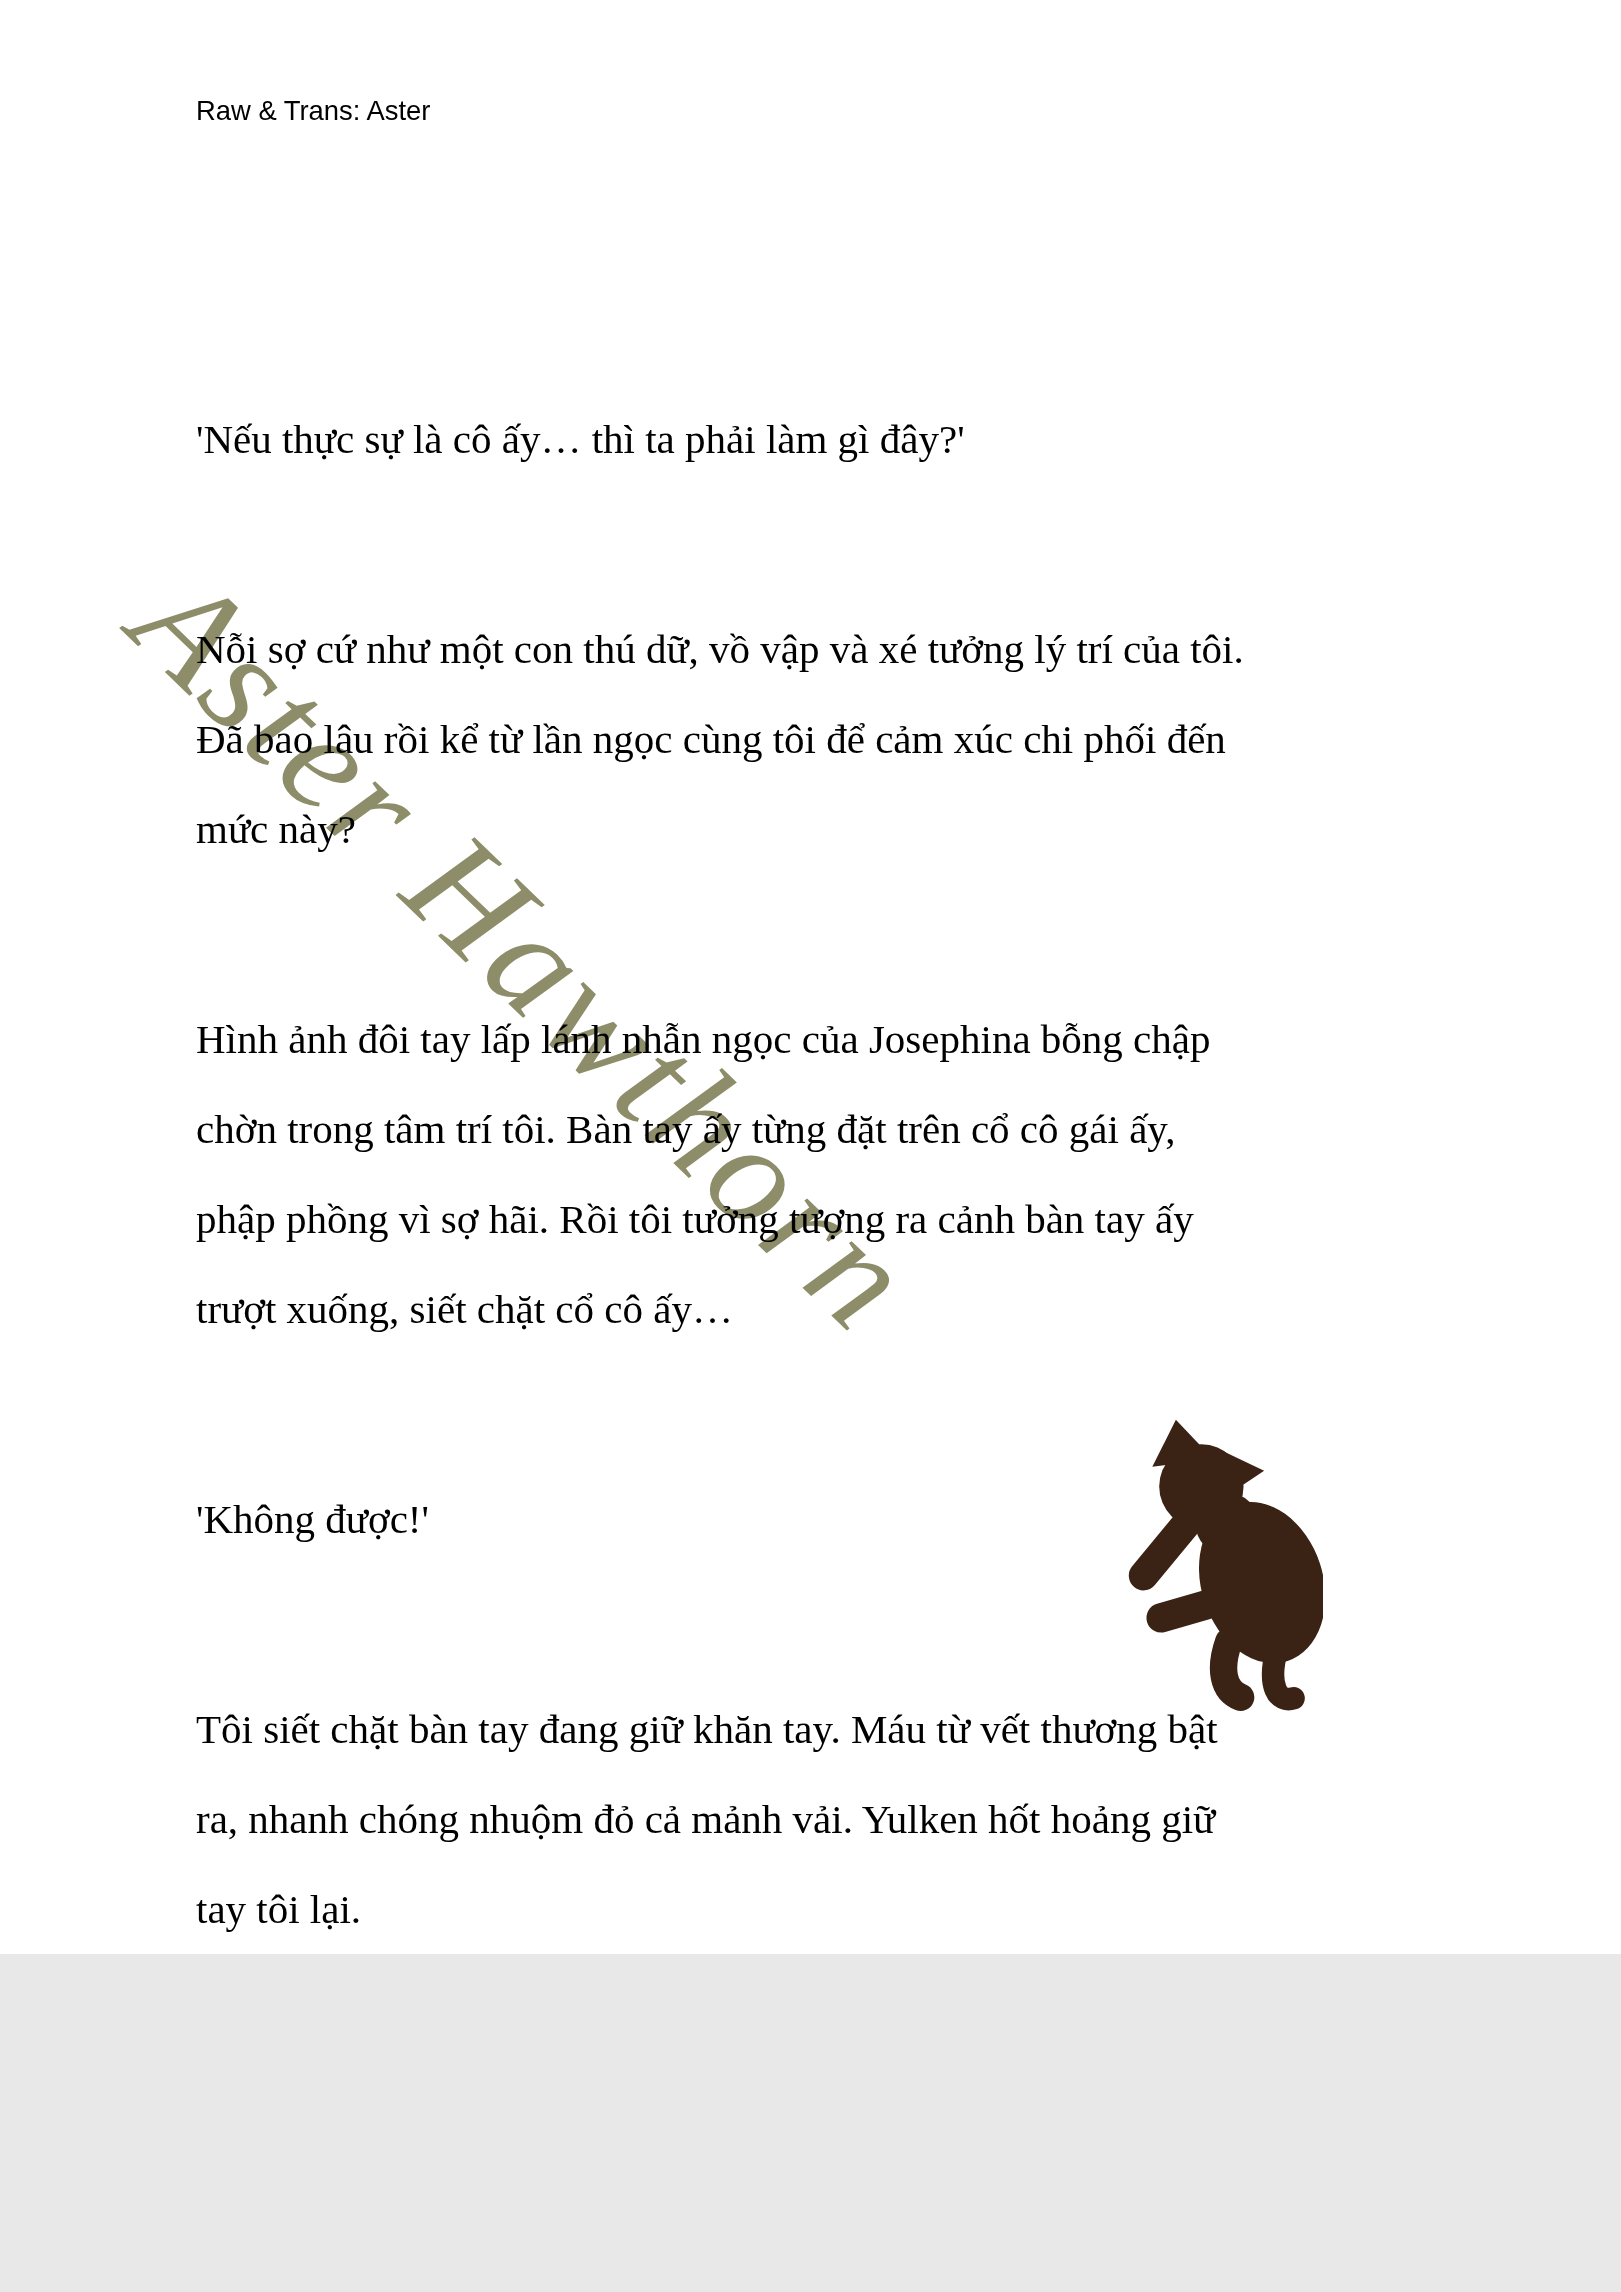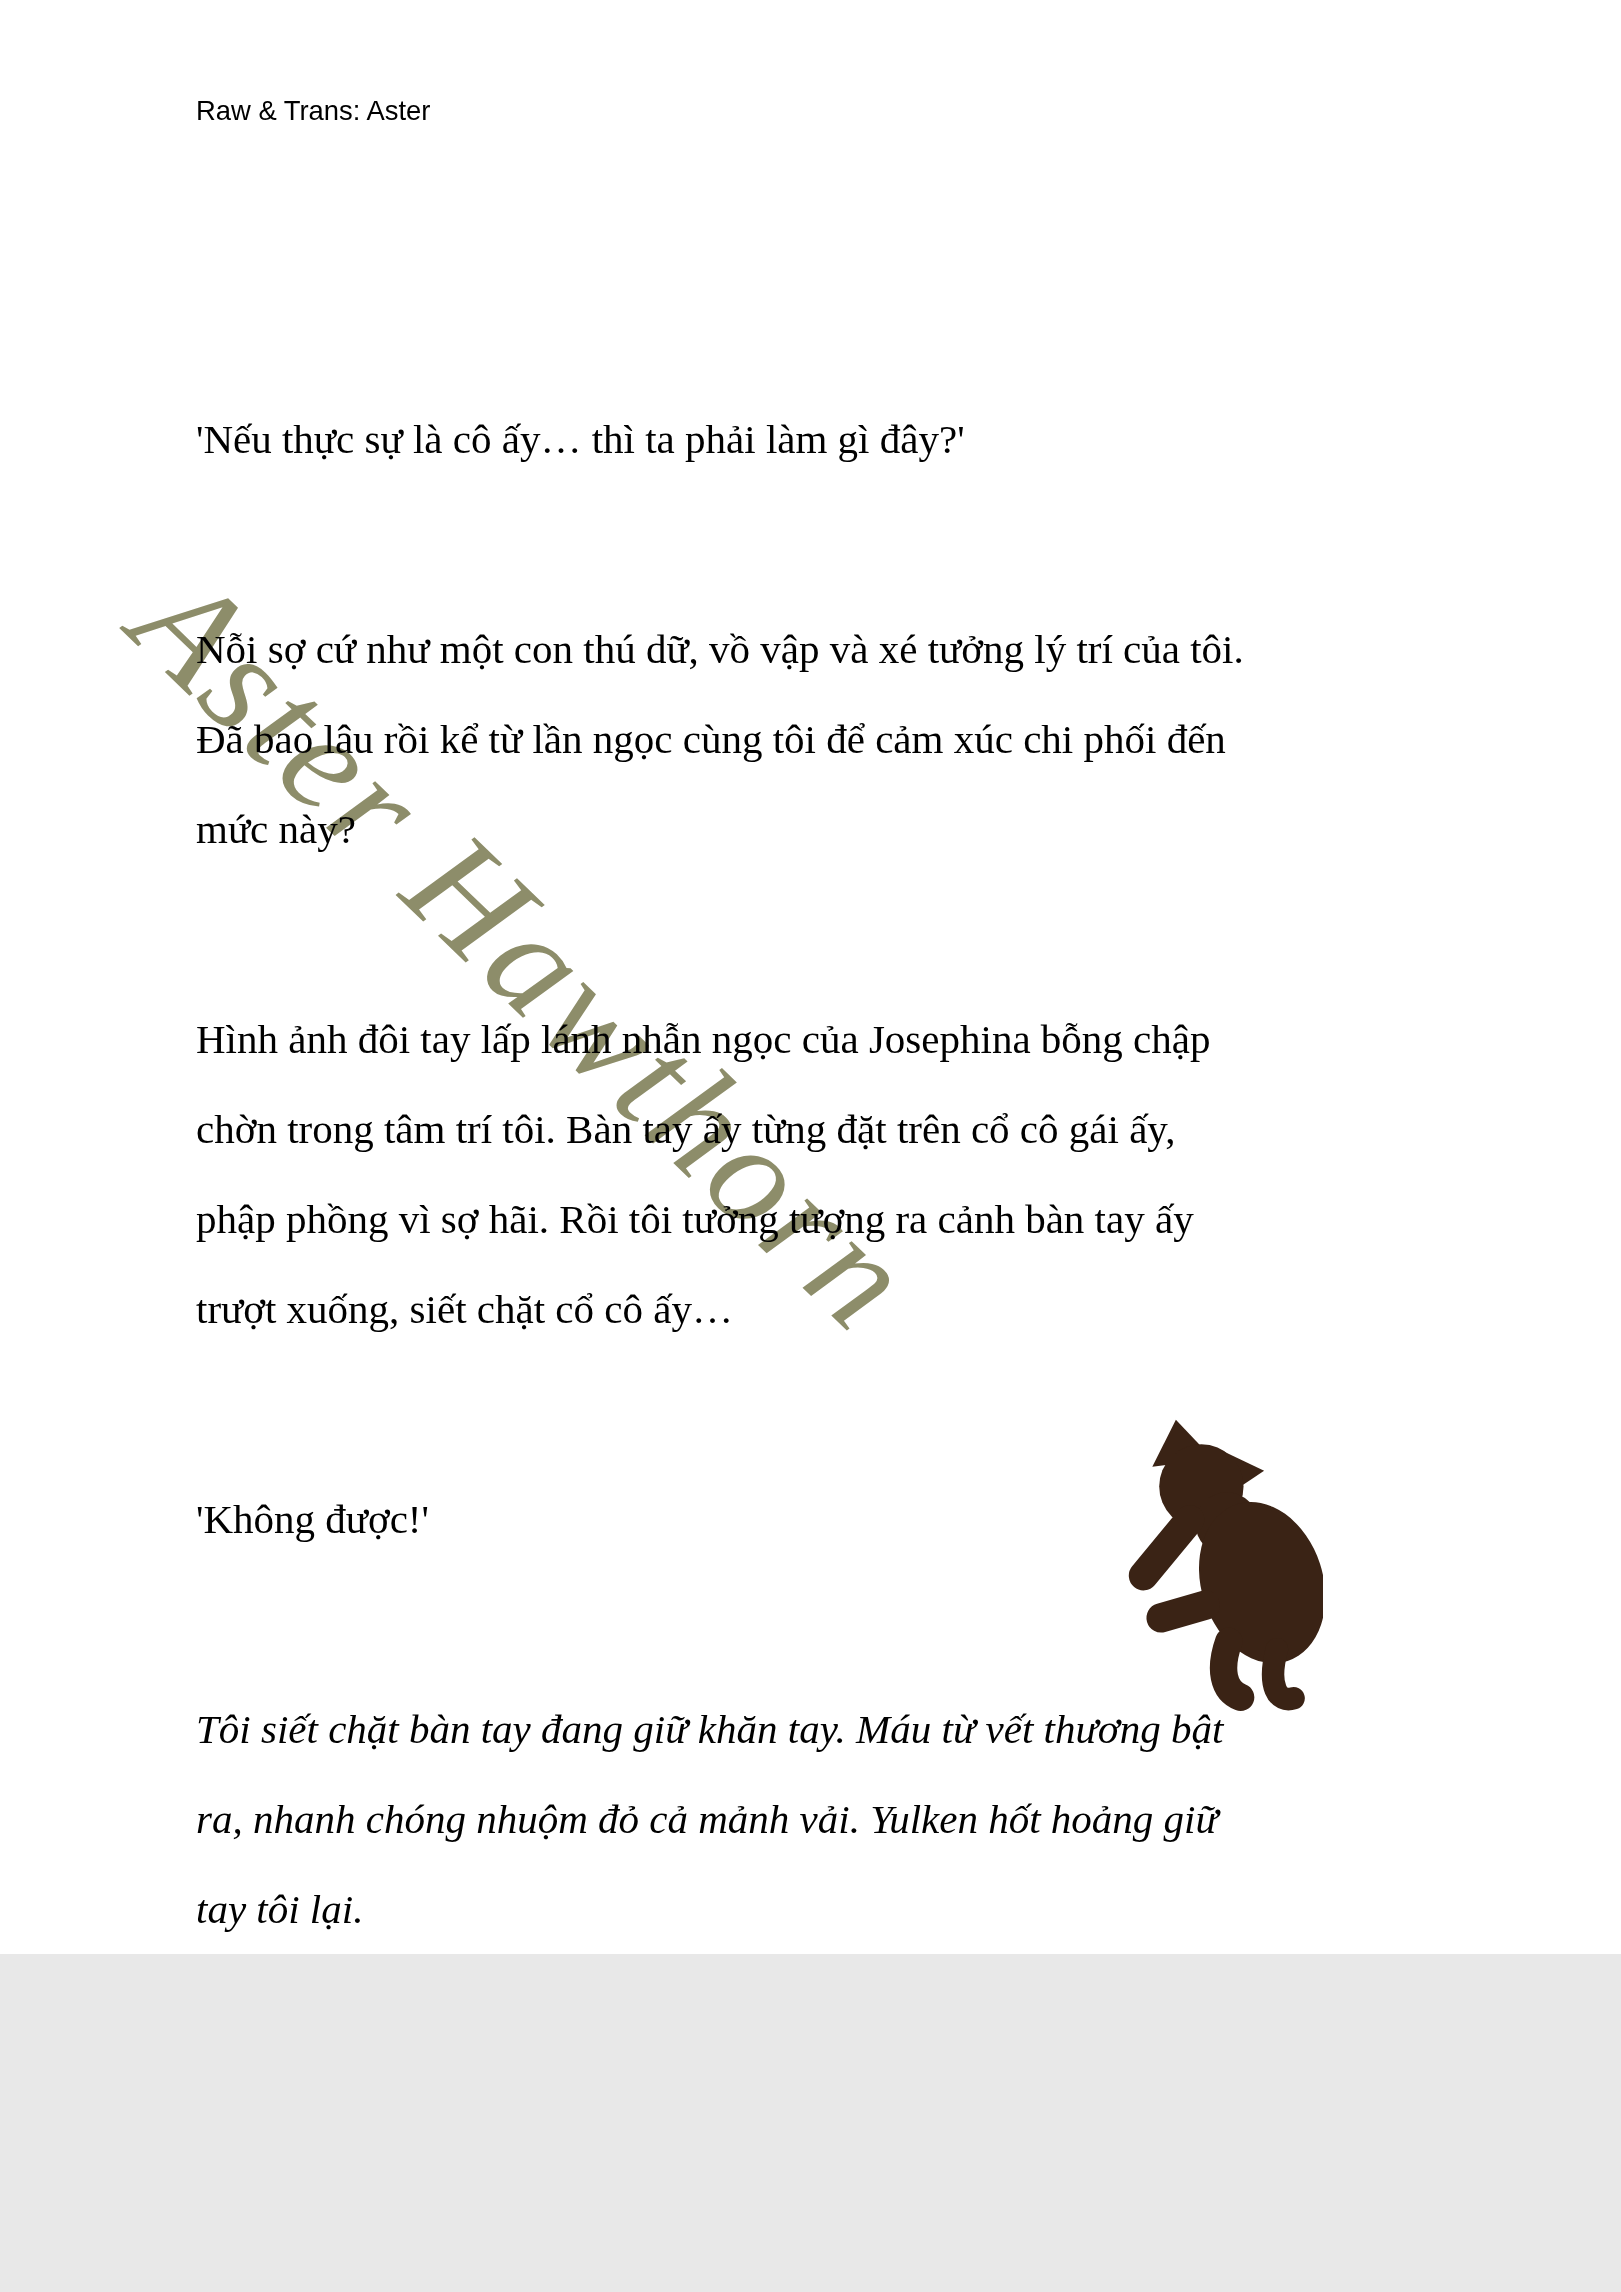--- a/index.html
+++ b/index.html
@@ -57,21 +57,21 @@
     z-index: 0;
   }
   .content {
     position: absolute;
     left: 196px;
     top: 394px;
     width: 1235px;
     z-index: 1;
   }
   .para { margin-bottom: 120px; }
-  .para:last-child { margin-bottom: 0; font-style: italic; }
+  .para:last-child { margin-bottom: 0; }
   .line {
     font-size: 41px;
     height: 90px;
     line-height: 90px;
     white-space: nowrap;
   }
 </style>
 </head>
 <body>
 

